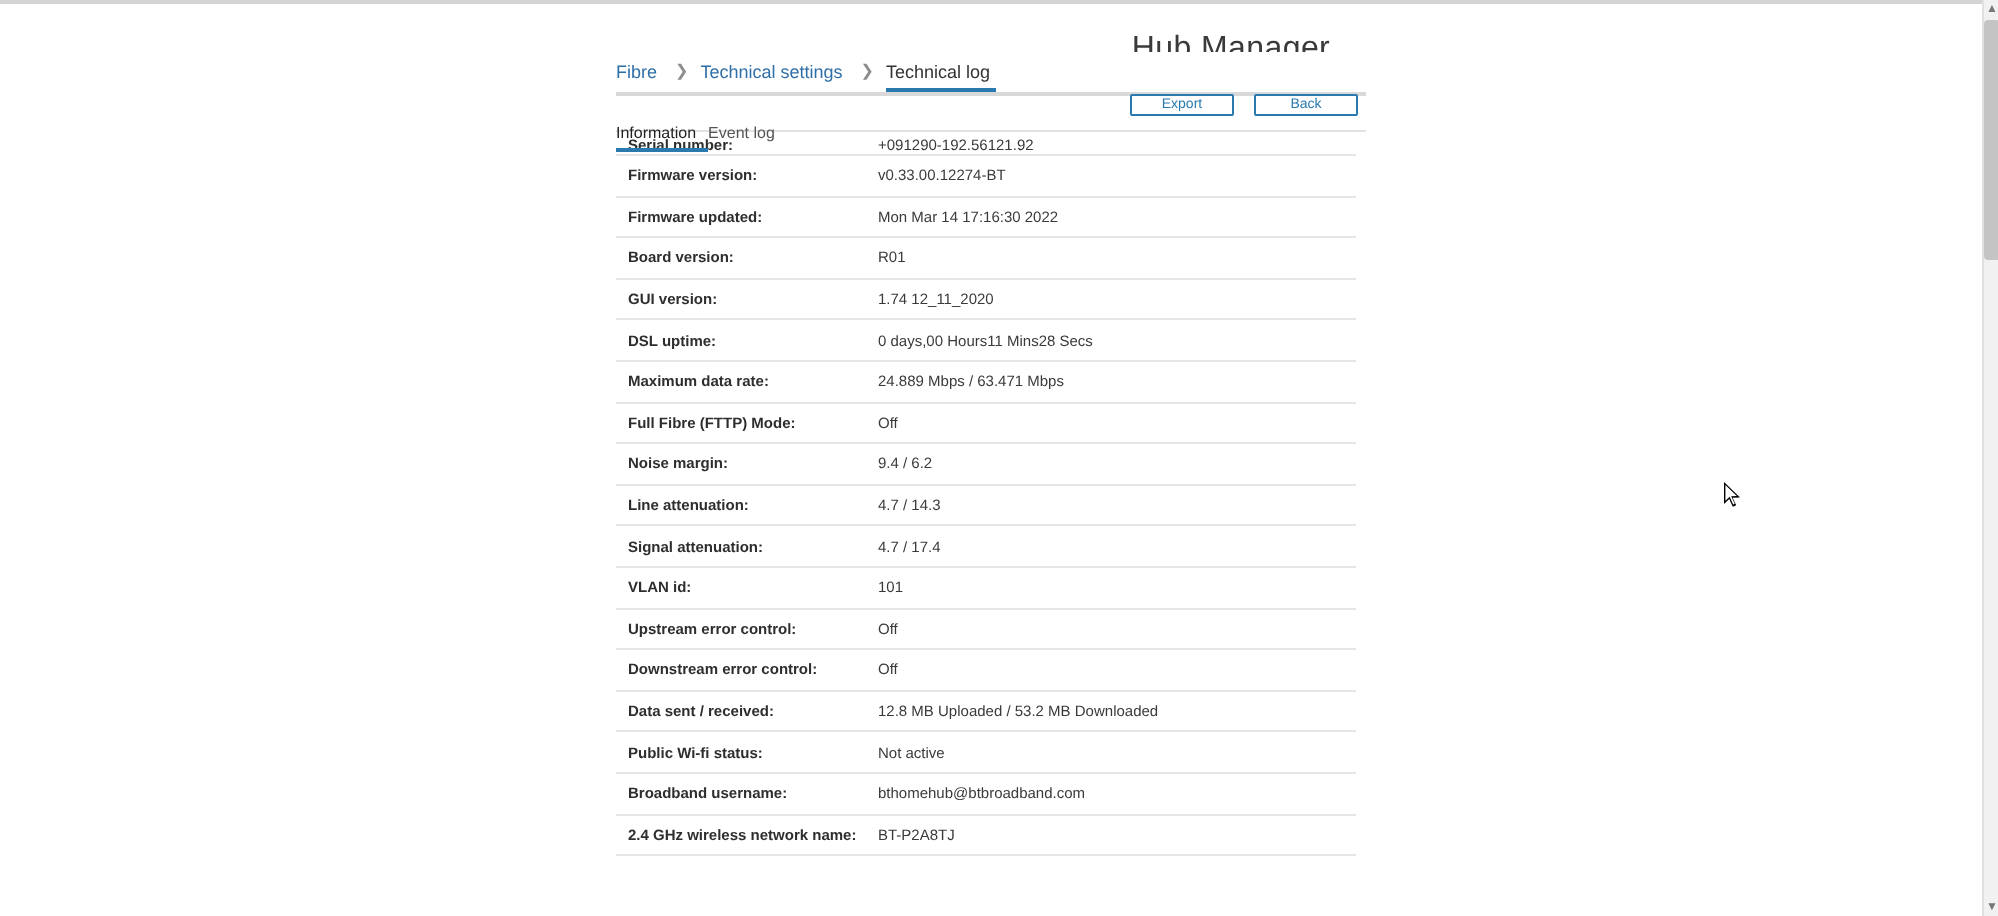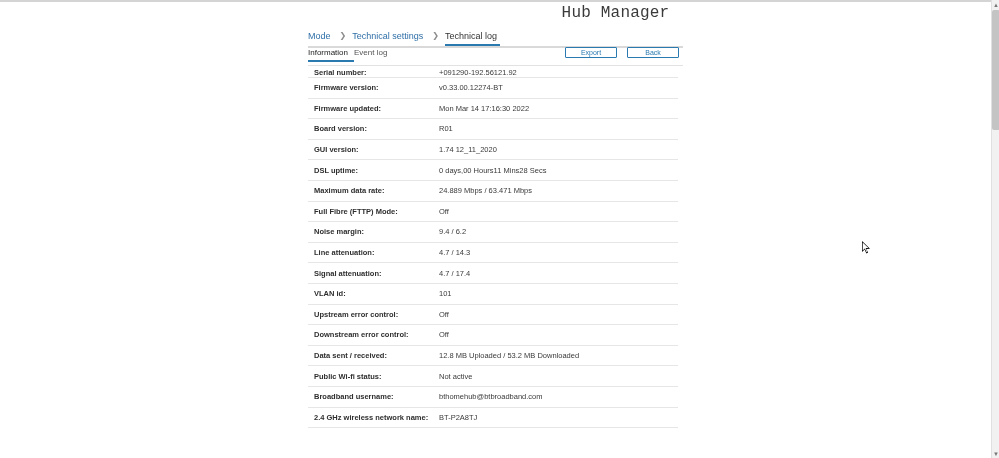--- a/index.html
+++ b/index.html
@@ -20,25 +20,24 @@
   .top-rule {
     position: absolute;
     top: 0; left: 0;
     width: 991px; height: 2px;
     background: #d4d4d4;
   }
 
   
   .header {
     position: absolute;
-    top: 4px; left: 0;
+    top: 16px; left: 0;
     width: 991px;
     text-align: center;
     padding-right: 0;
-    font-family: Liberation Mono, monospace;
   }
   .header-title {
     display: inline-block;
     margin-left: 240px;
     font-size: 16px;
     color: #3a3a3a;
     letter-spacing: .2px;
   }
 
   
@@ -84,21 +83,21 @@
   .tabrow {
     position: relative;
     height: 18px;
     display: flex;
     align-items: flex-start;
     border-bottom: 1px solid #e2e2e2;
   }
   .tab {
     font-size: 8px;
     color: #555;
-    padding: 0 6px 3px 0px;
+    padding: 14px 6px 3px 0px;
     white-space: nowrap;
   }
   .tab.first { padding-left: 0; }
   .tab.selected {
     color: #222;
     border-bottom: 2px solid #2a7ab0;
   }
 
   
   .btns {
@@ -182,21 +181,21 @@
 
   <div class="top-rule"></div>
 
   <div class="header">
     <span class="header-title">Hub Manager</span>
   </div>
 
   <div class="panel">
 
     <div class="breadcrumb">
-      <span class="crumb first">Mode</span>
+      <span class="crumb first">Fibre</span>
       <span class="chev">❯</span>
       <span class="crumb">Technical settings</span>
       <span class="chev">❯</span>
       <span class="crumb active">Technical log</span>
     </div>
 
     <div class="tabrow">
       <span class="tab first selected">Information</span>
       <span class="tab">Event log</span>
 

